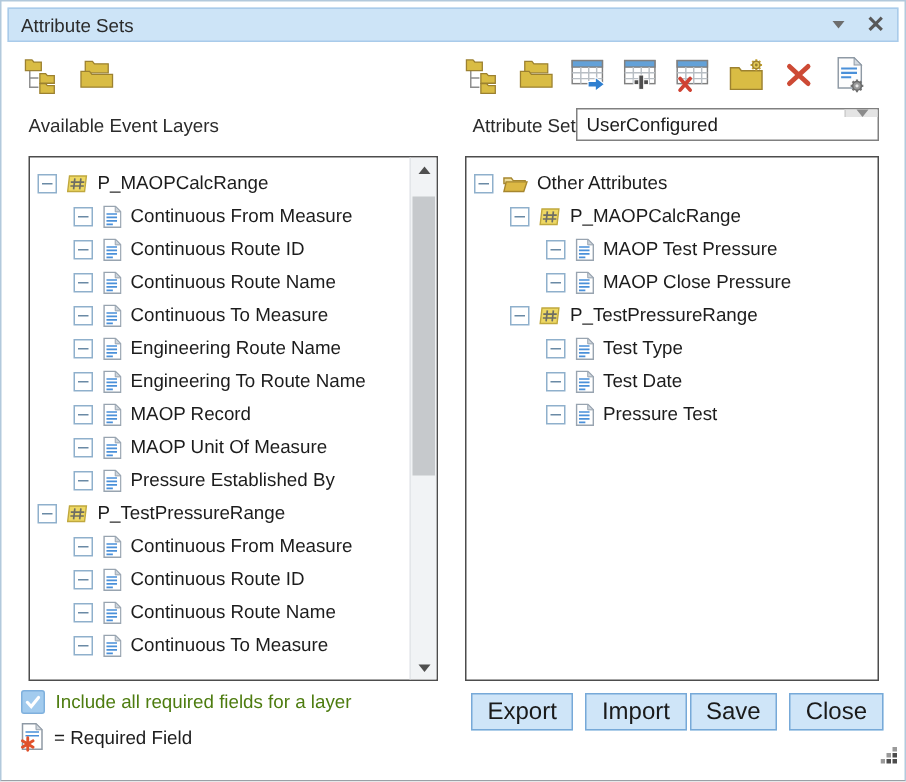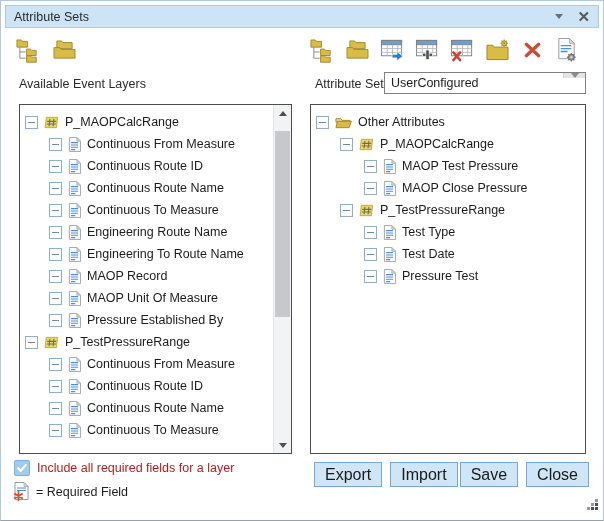--- a/index.html
+++ b/index.html
@@ -38,21 +38,21 @@
     position:relative;flex:none;}
   .expand::after{content:"";position:absolute;left:2px;right:2px;top:5px;height:1.5px;background:#6a8aa5;}
   
   .vscroll{position:absolute;top:0;right:0;bottom:0;width:17px;background:var(--scrollbar-track);border-left:1px solid #e3e6e9;}
   .vs-btn{position:absolute;left:0;right:0;height:16px;display:flex;align-items:center;justify-content:center;}
   .vs-up{top:0;} .vs-down{bottom:0;}
   .tri-up{width:0;height:0;border-left:4px solid transparent;border-right:4px solid transparent;border-bottom:5px solid #4f4f4f;}
   .tri-down{width:0;height:0;border-left:4px solid transparent;border-right:4px solid transparent;border-top:5px solid #4f4f4f;}
   .vs-thumb{position:absolute;left:1px;right:1px;top:26px;height:186px;background:var(--scrollbar-thumb);}
   
-  .checkbox-row{position:absolute;left:13px;top:459px;display:flex;align-items:center;gap:7px;font-size:12.5px;color:#b91c1c;}
+  .checkbox-row{position:absolute;left:13px;top:459px;display:flex;align-items:center;gap:7px;font-size:12.5px;color:#4d7c0f;}
   .checkbox{width:16px;height:16px;background:var(--checkbox-bg);border:1px solid var(--checkbox-border);
     border-radius:2px;box-sizing:border-box;display:flex;align-items:center;justify-content:center;}
   .legend-row{position:absolute;left:12px;top:481px;display:flex;align-items:center;gap:6px;font-size:12.5px;color:#1c1c1c;}
   .btn{height:25px;background:var(--button-bg);border:1px solid var(--button-border);color:#1a1a1a;
     font-size:16px;padding:0 10px;font-family:"Liberation Sans",sans-serif;min-width:50px;}
   .btn-group-left{position:absolute;left:313px;top:461px;display:flex;gap:8px;}
   .btn-group-right{position:absolute;right:14px;top:461px;display:flex;gap:8px;}
   .resize-grip{position:absolute;right:4px;bottom:5px;}
 </style>
 </head>

